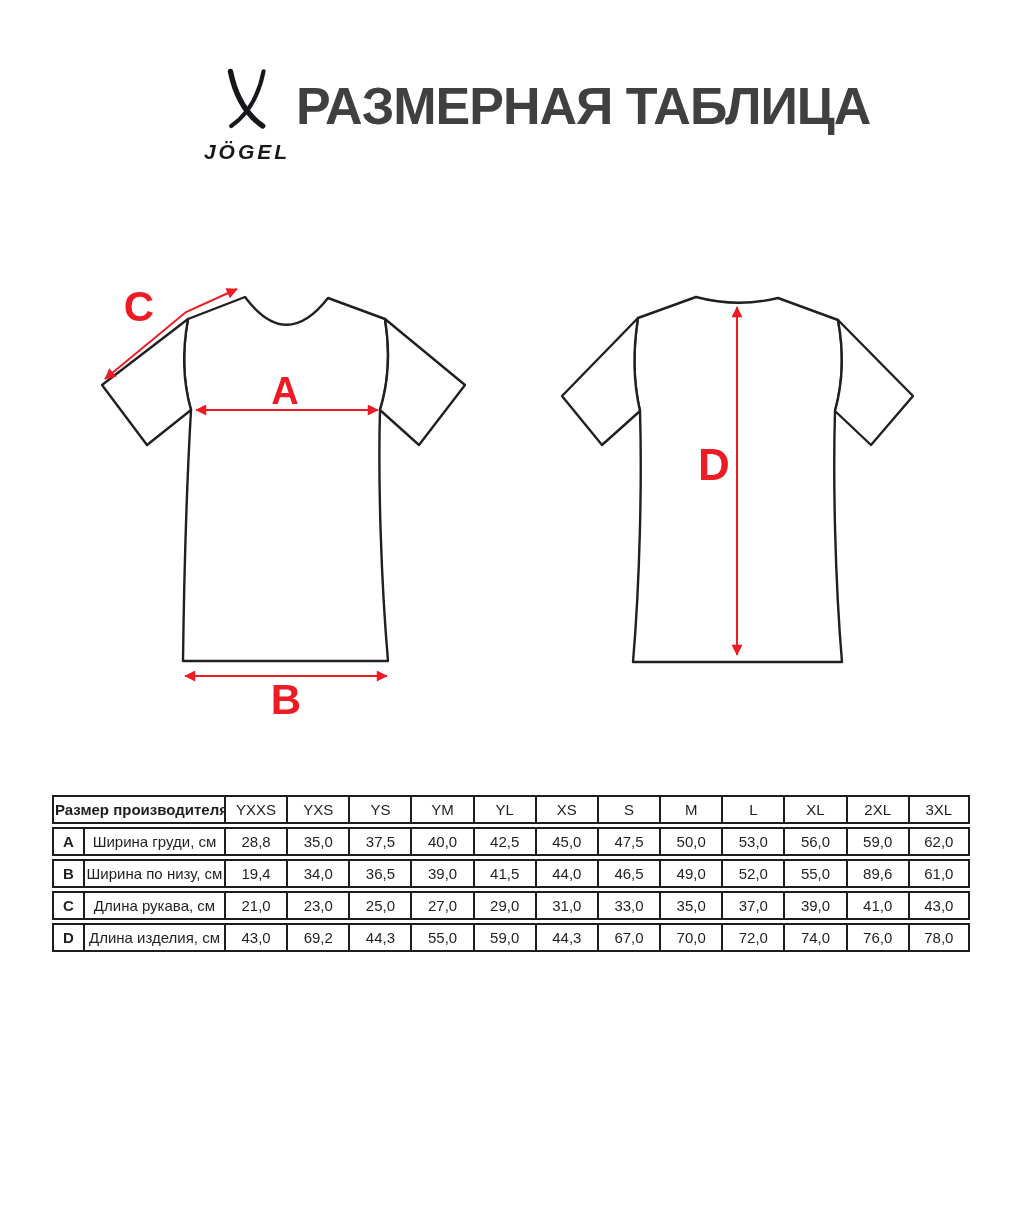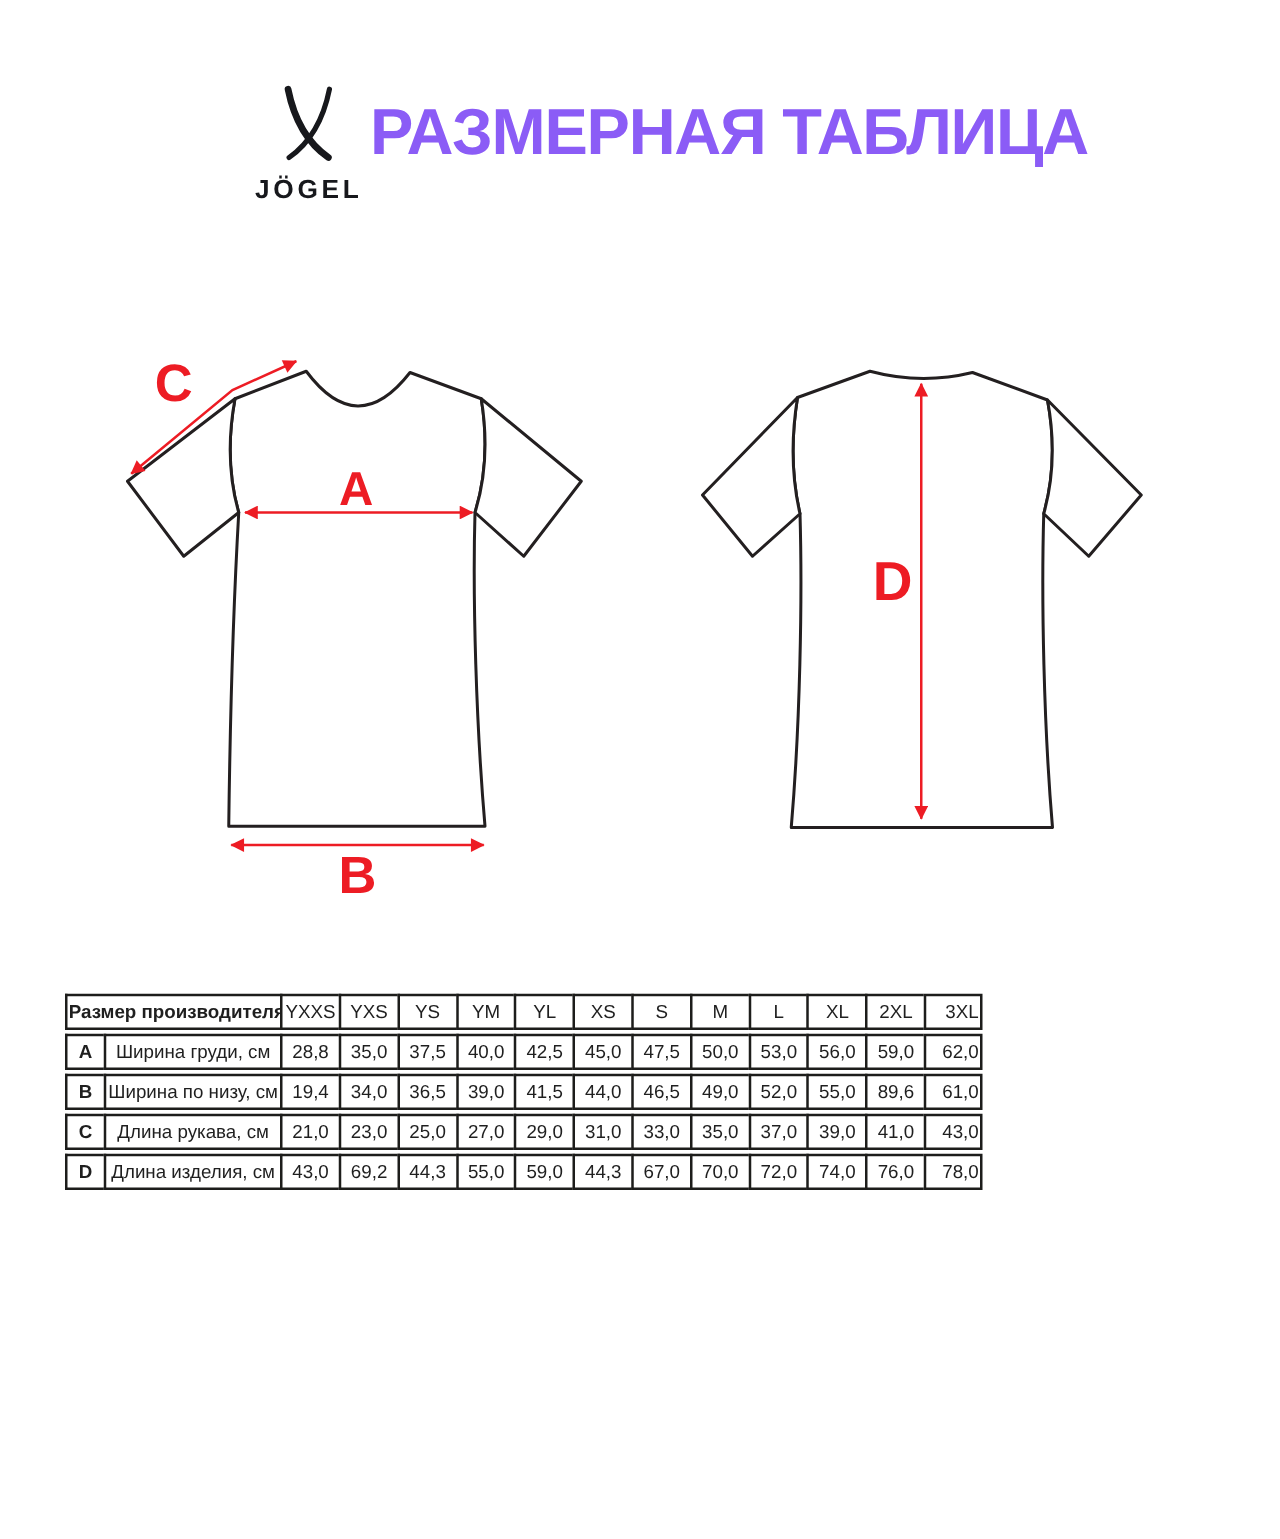--- a/index.html
+++ b/index.html
@@ -2,37 +2,37 @@
 <html><head>
 <meta charset="utf-8">
 <style>
   html,body{margin:0;padding:0;background:#fff;}
   .page{position:relative;width:1024px;height:1231px;background:#fff;overflow:hidden;
         font-family:"Liberation Sans",sans-serif;color:#231f20;}
 
   
   .logo{position:absolute;left:191px;top:68px;width:112px;text-align:center;}
   .logo svg{display:block;margin:0 auto;}
-  .logo-text{font-weight:bold;font-size:21px;letter-spacing:3px;margin-top:4px;color:#17181c;}
+  .logo-text{font-weight:bold;font-size:21px;letter-spacing:3px;margin-top:4px;color:#17181c;font-style:italic;}
   .title{position:absolute;left:296px;top:80px;margin:0;font-size:52px;line-height:1.0;
-         font-weight:bold;letter-spacing:-1px;color:#8b5cf6;white-space:nowrap;}
+         font-weight:bold;letter-spacing:-1px;color:#404040;white-space:nowrap;}
 
   
   .diagram{position:absolute;left:0;top:0;}
   .shirt{fill:#ffffff;stroke:#231f20;stroke-width:2.4;stroke-linejoin:round;}
   .redline{fill:none;stroke:#ed1c24;stroke-width:2;}
   .redlabel{fill:#ed1c24;font-weight:bold;font-family:"Liberation Sans",sans-serif;}
 
   
-  .size-table{position:absolute;left:52px;top:792px;width:734px;
+  .size-table{position:absolute;left:52px;top:792px;width:918px;
               border-collapse:separate;border-spacing:0 3px;table-layout:fixed;color:#1f1f1f;}
   .size-table td{border:2px solid #1d1d1b;border-right:none;height:25px;padding:0 1px;
                  text-align:center;vertical-align:middle;font-size:15px;line-height:1;
                  overflow:hidden;white-space:nowrap;}
-  .size-table tr td:last-child{border-right:2px solid #1d1d1b;text-align:right;}
+  .size-table tr td:last-child{border-right:2px solid #1d1d1b;}
   .cell-label{font-weight:bold;font-size:15px;}
   .cell-letter{font-weight:bold;font-size:16px;}
   .cell-param{font-size:14px;}
   .cell-size{font-size:15px;}
   .cell-value{font-size:15px;}
 </style>
 </head>
 <body>
 
 <div class="page">

